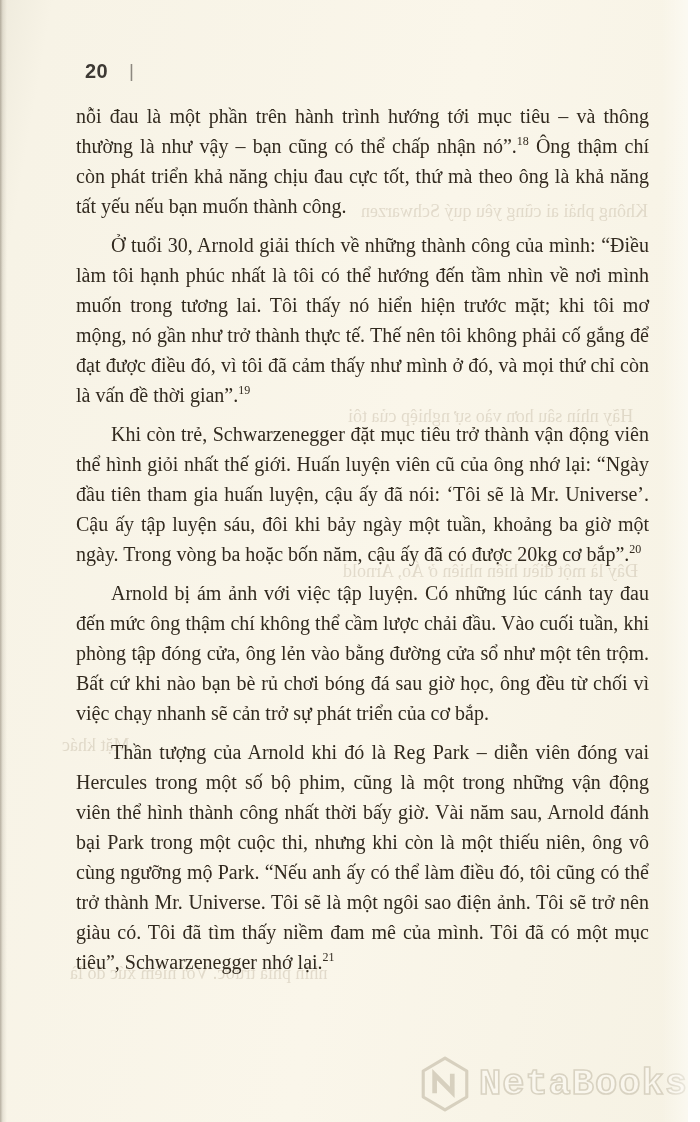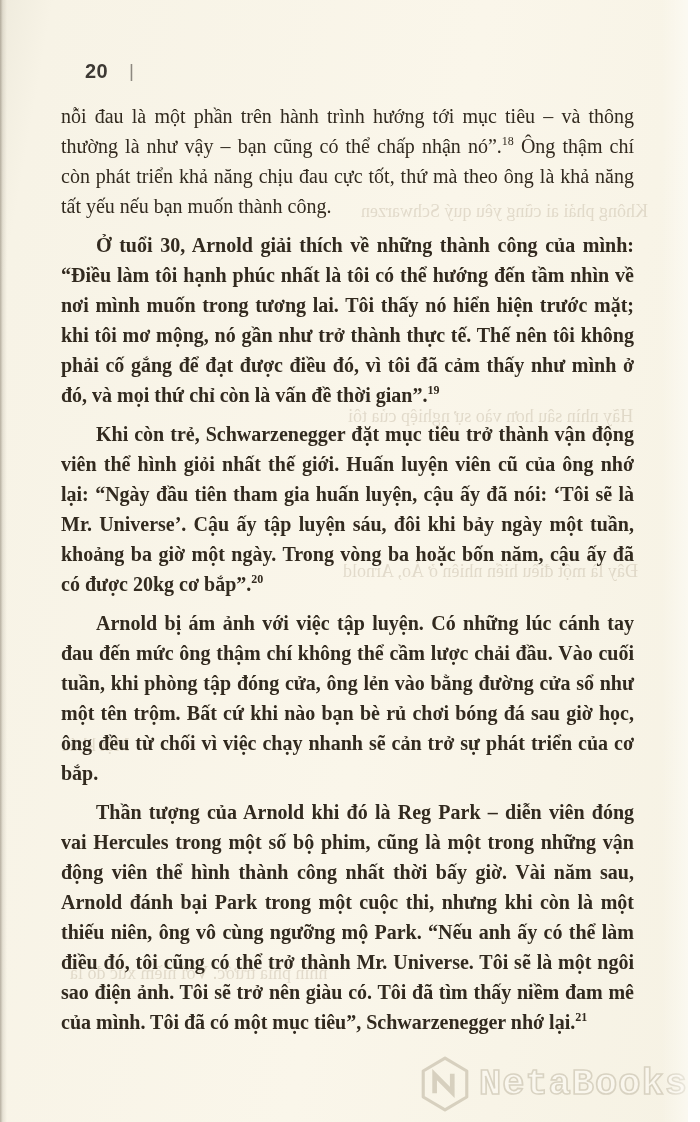--- a/index.html
+++ b/index.html
@@ -27,26 +27,26 @@
     font-family:"Liberation Sans","DejaVu Sans",sans-serif;
     font-size:20px;font-weight:600;color:#3d3934;letter-spacing:.3px;
   }
   .running-header .pageno{min-width:30px;}
   .running-header .divider{
     font-weight:300;color:#8d8880;margin:0 19px 0 14px;font-size:19px;
     transform:translateY(-1px);
   }
 
   .text-block{
-    position:absolute;left:61px;top:101px;width:573px;
+    position:absolute;left:76px;top:101px;width:573px;
     font-size:20px;line-height:30px;color:#322a1f;
     text-align:justify;text-justify:inter-word;
   }
   .para{margin:0 0 9px 0;}
-  .para.indent{text-indent:35px;font-weight:bold;}
+  .para.indent{text-indent:35px;}
   .para sup{
     font-size:12px;line-height:0;vertical-align:super;letter-spacing:0;
   }
 
   .ghost-layer{position:absolute;inset:0;pointer-events:none;}
   .ghost-line{
     position:absolute;transform:scaleX(-1);
     font-family:"Liberation Serif","DejaVu Serif",serif;
     font-size:18px;color:rgba(130,112,78,.20);
     filter:blur(.5px);white-space:nowrap;

